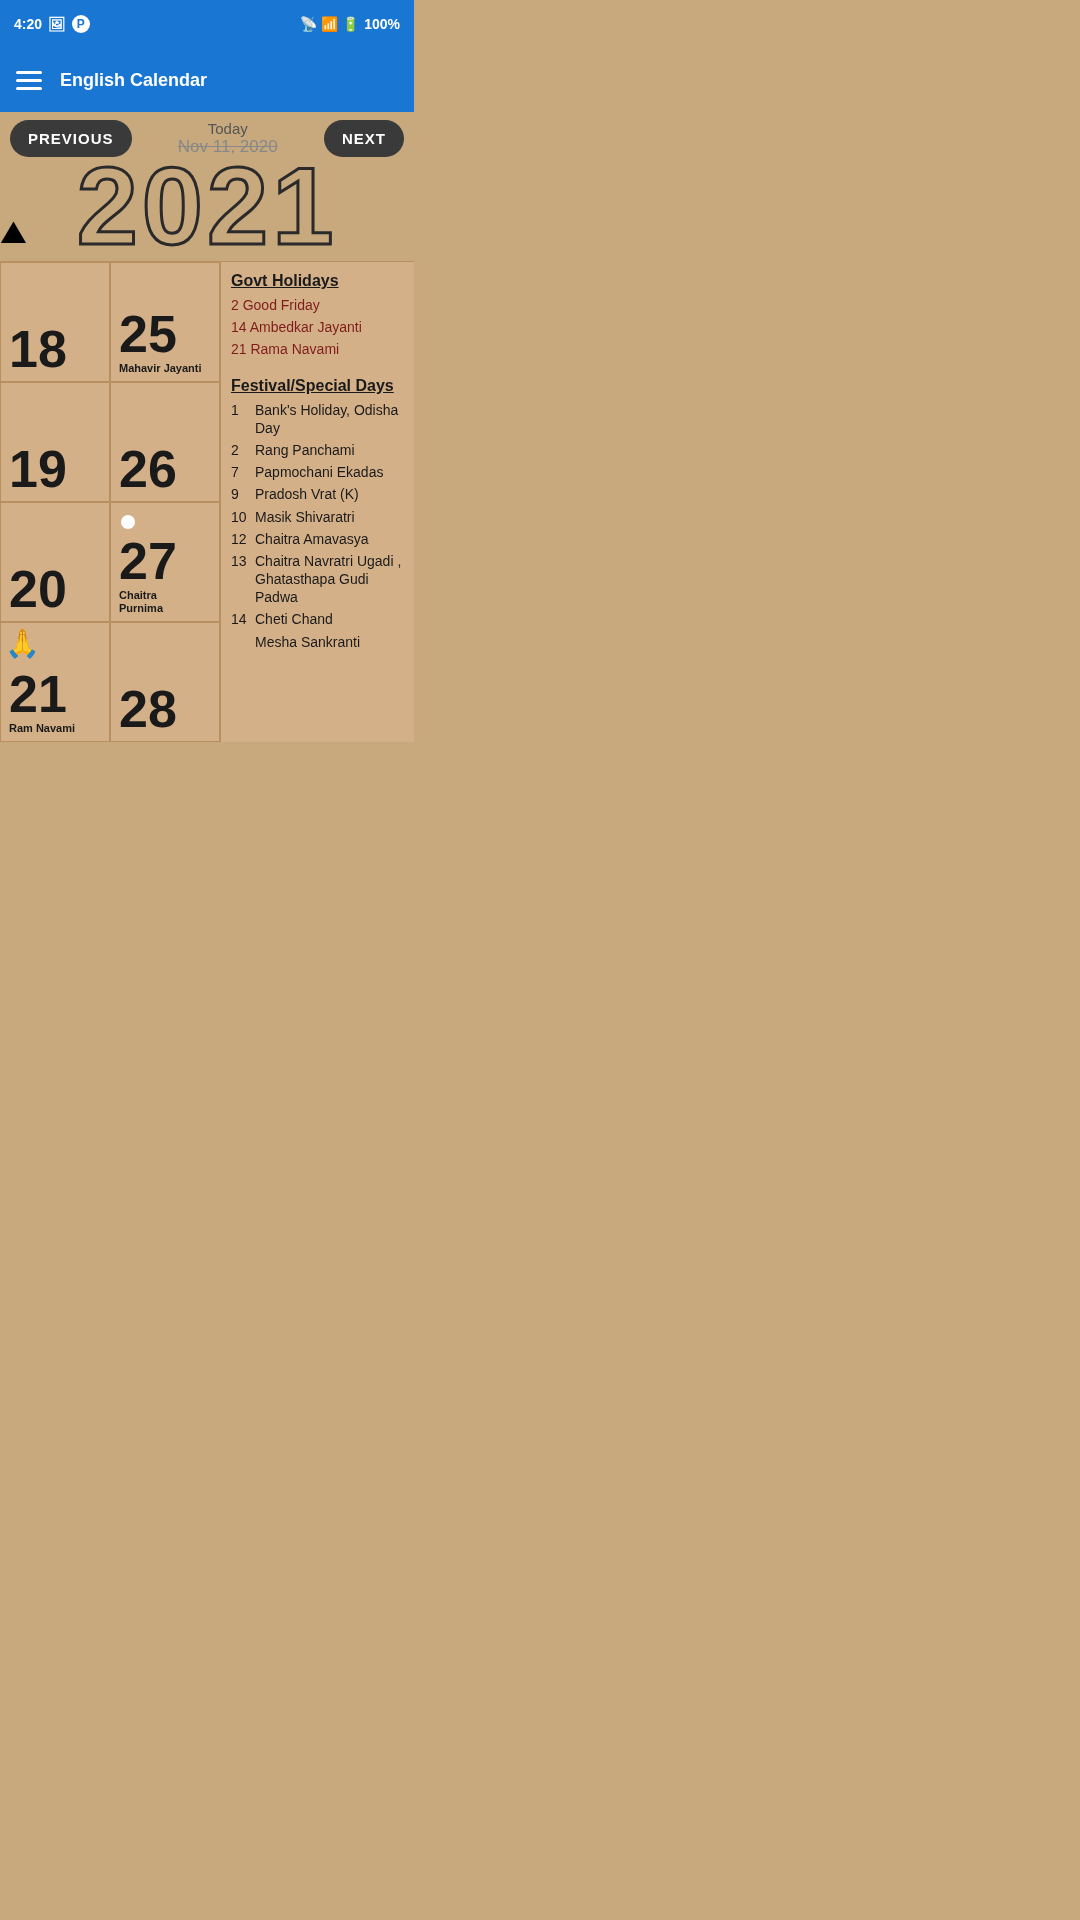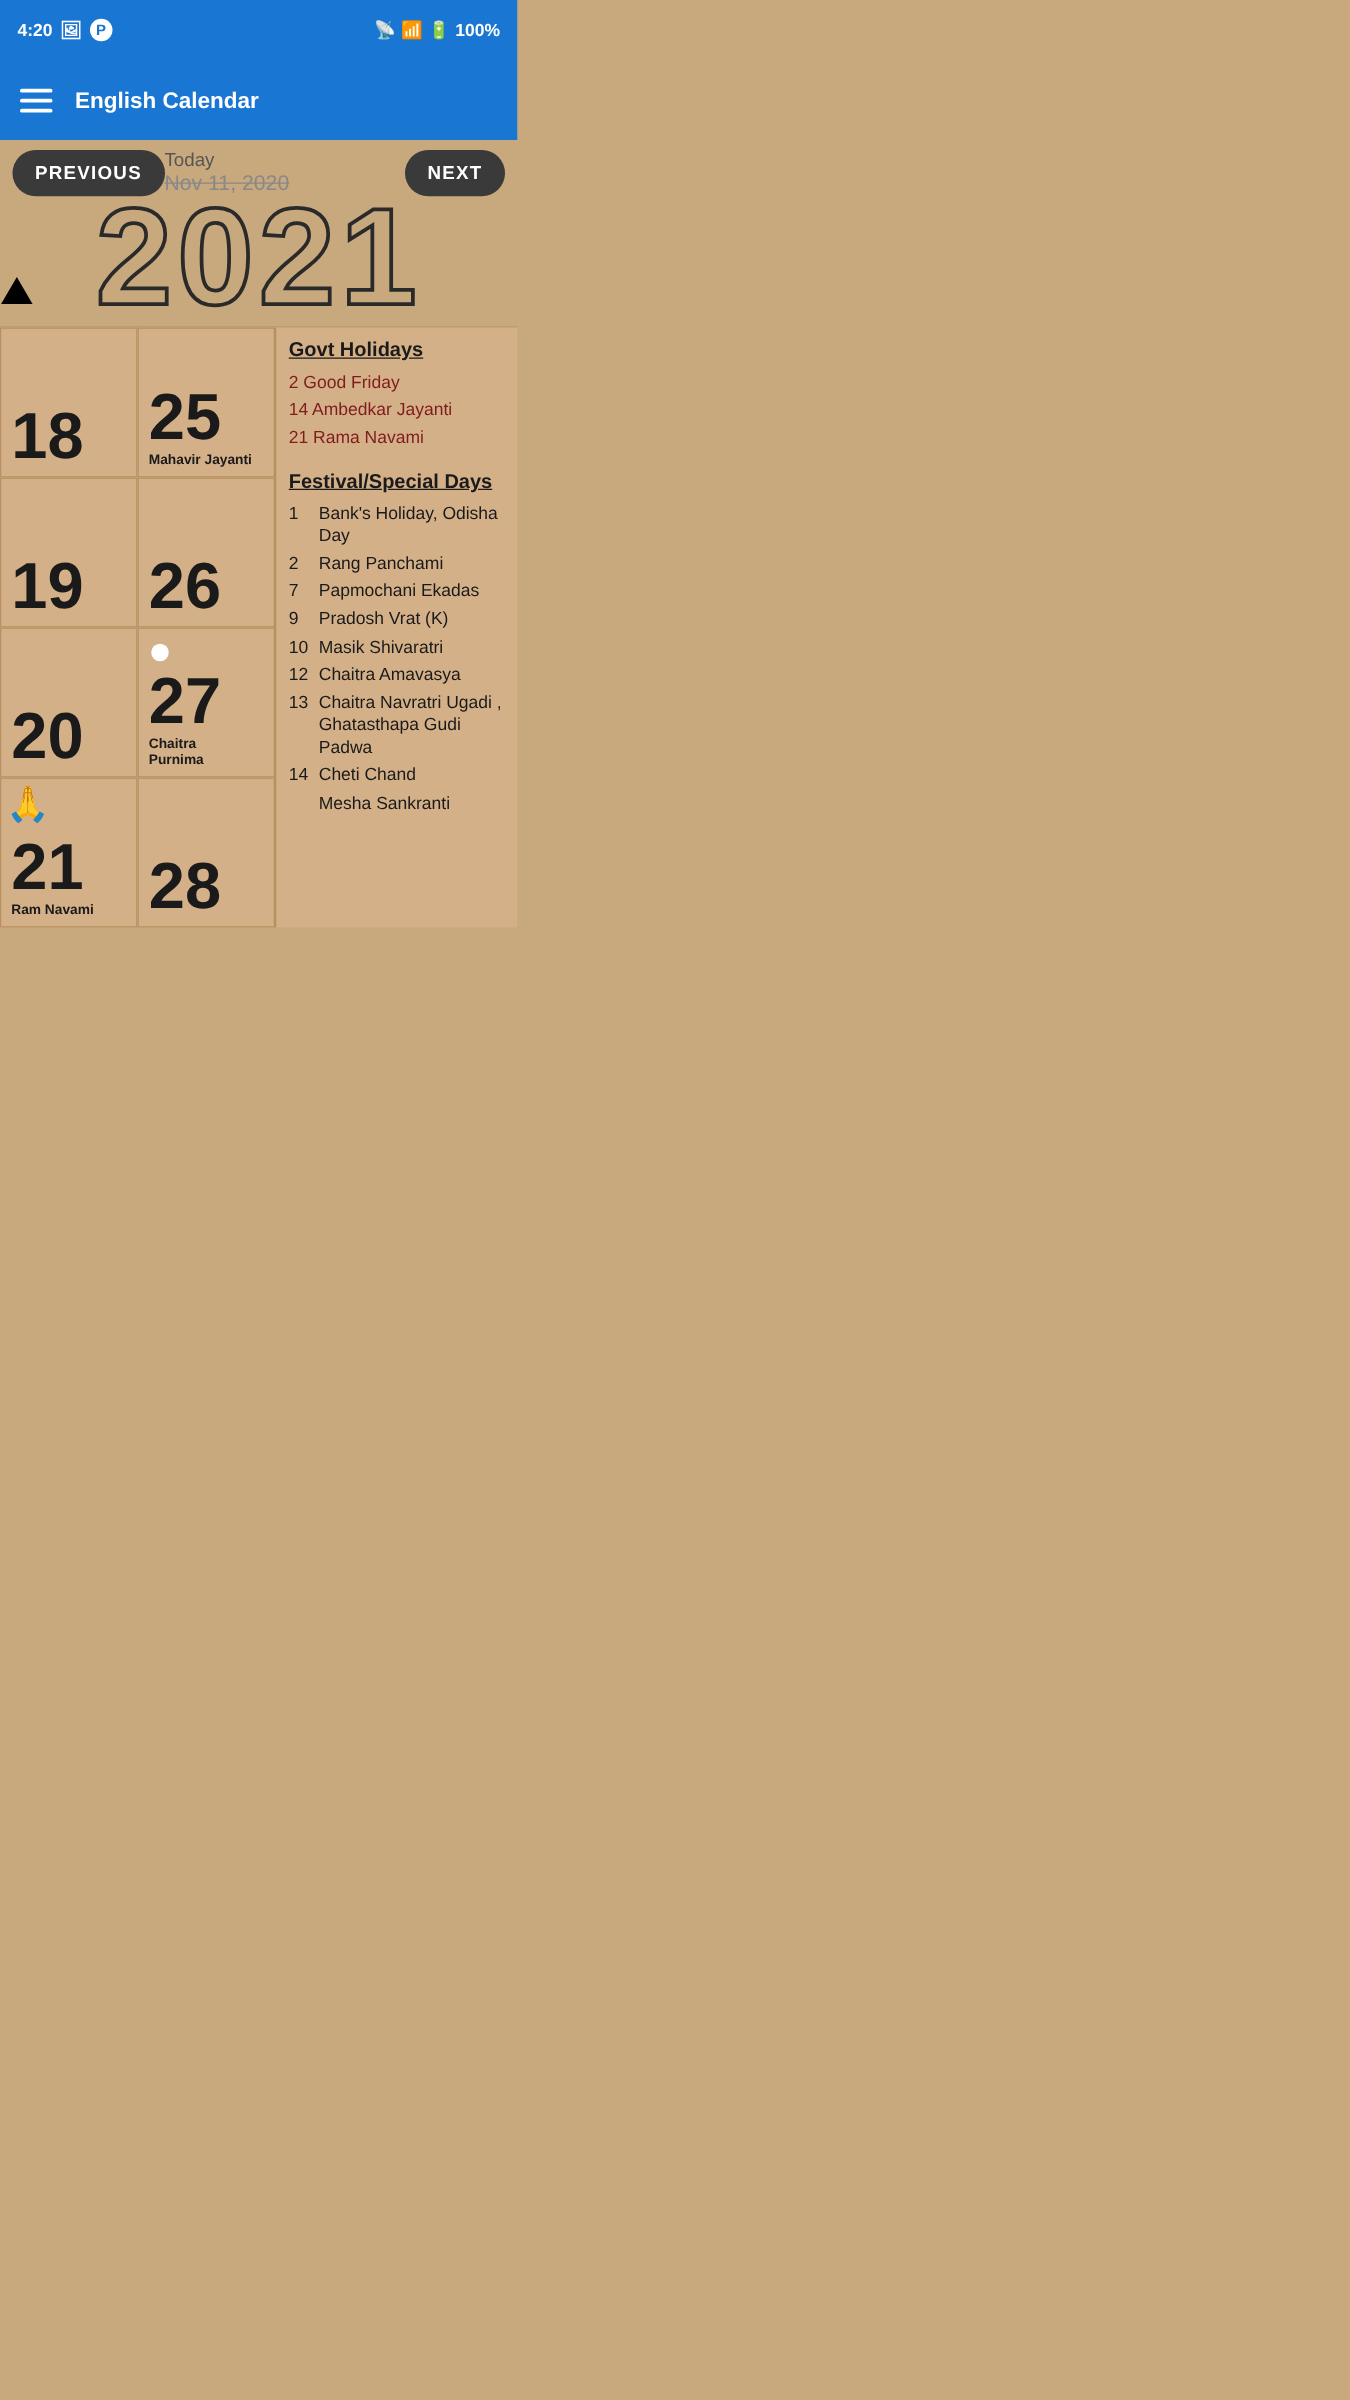--- a/index.html
+++ b/index.html
@@ -63,21 +63,21 @@
       color: white;
       border: none;
       border-radius: 22px;
       padding: 10px 18px;
       font-size: 15px;
       font-weight: bold;
       cursor: pointer;
       letter-spacing: 1px;
     }
     .nav-center {
-      text-align: left;
+      text-align: center;
       flex: 1;
     }
     .nav-today-label {
       color: #555;
       font-size: 15px;
     }
     .nav-date {
       color: #888;
       font-size: 17px;
       text-decoration: line-through;

